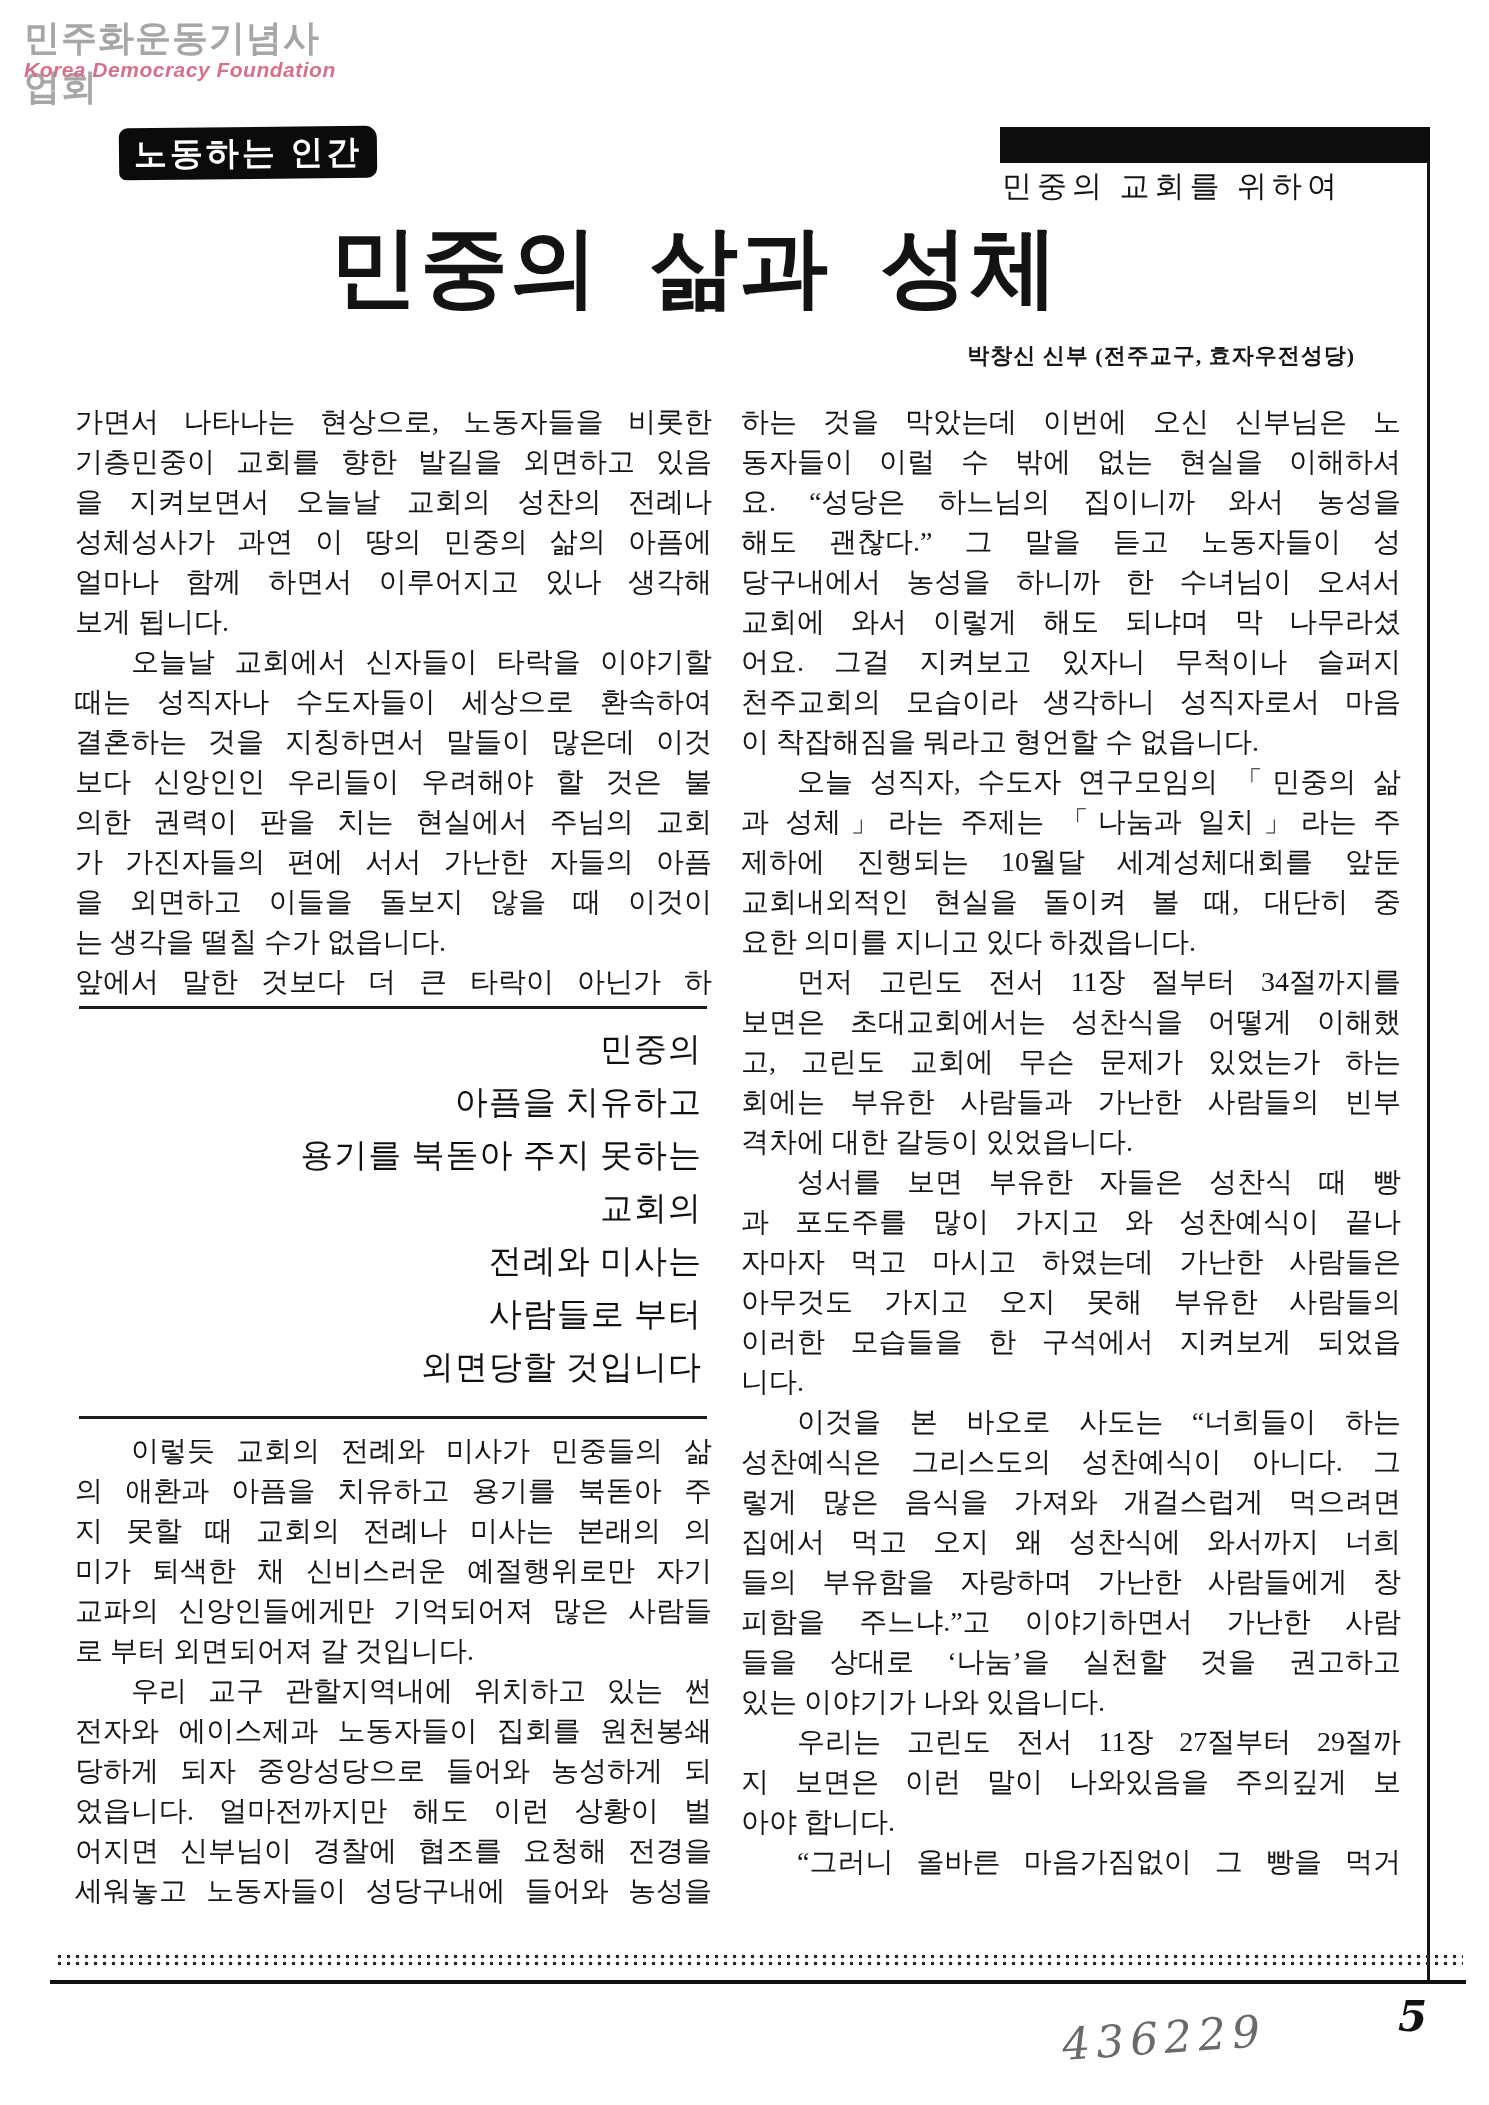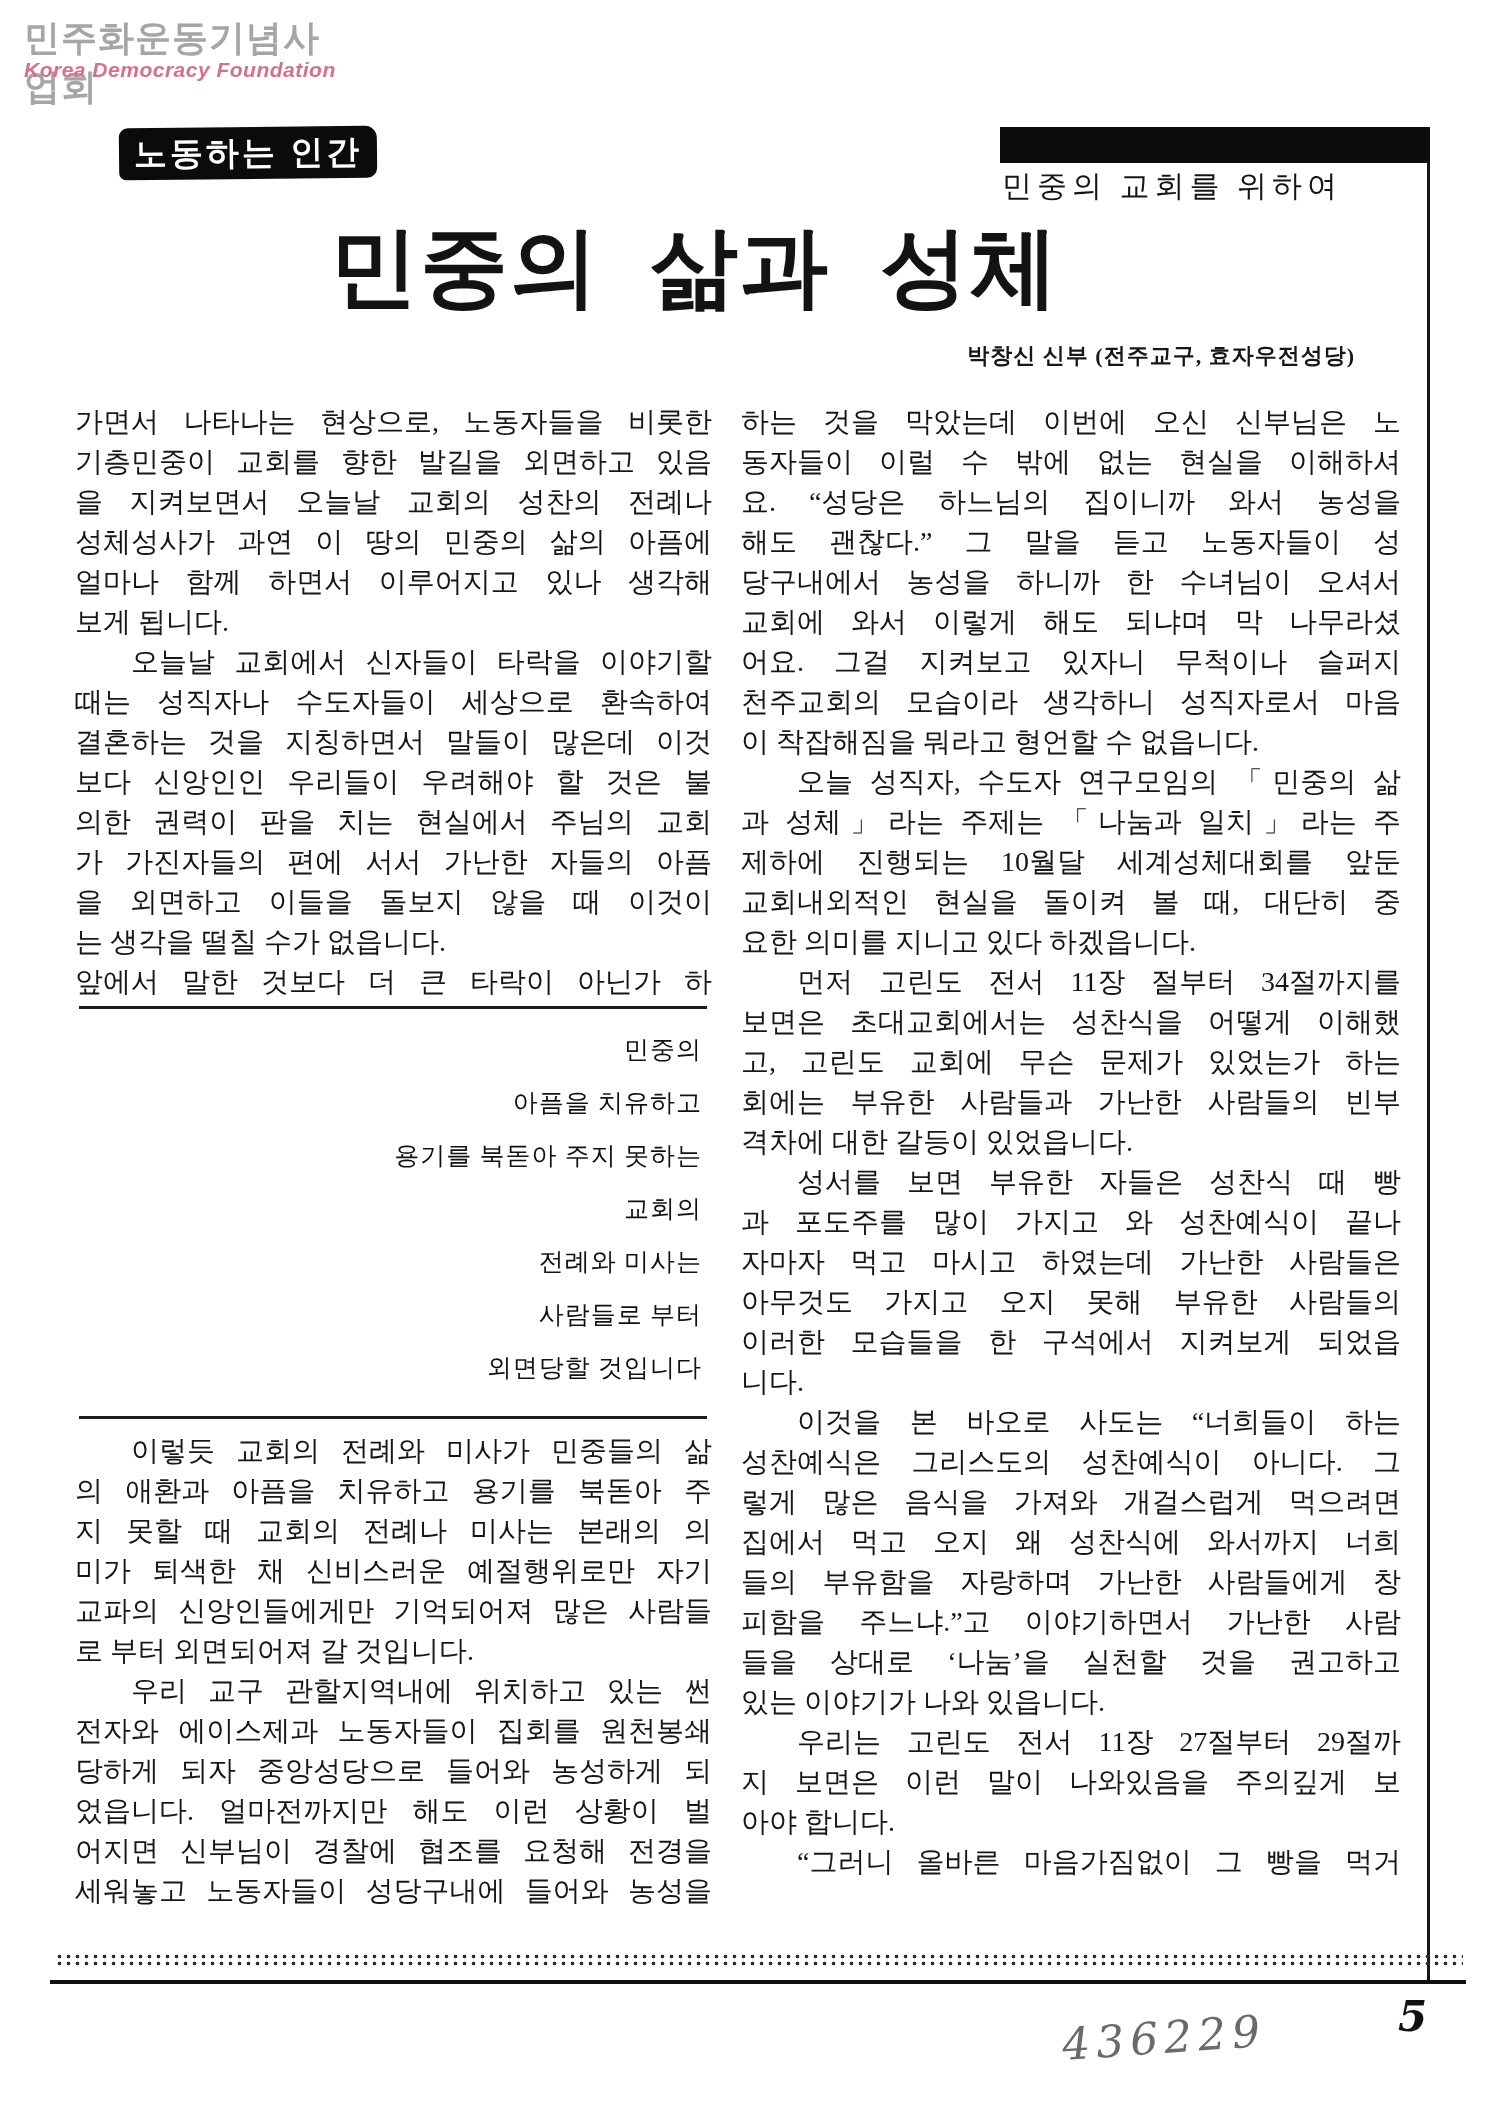--- a/index.html
+++ b/index.html
@@ -28,21 +28,21 @@
           font-weight:bold;color:#161616;letter-spacing:1px;}
   
   .col-left{position:absolute;left:75px;top:402px;width:637px;}
   .col-right{position:absolute;left:741px;top:402px;width:660px;}
   .bline{line-height:40px;font-size:28px;color:#161616;text-align:justify;text-align-last:justify;
          white-space:normal;}
   .bline.last{text-align-last:left;}
   .bline.indent{text-indent:56px;}
   .hrule{height:3px;background:#1c1c1c;margin:4px 0 0 4px;width:628px;}
   .quote{margin:14px 10px 0 0;}
-  .qline{line-height:53px;font-size:25px;color:#101010;text-align:right;letter-spacing:1px;}
+  .qline{line-height:53px;font-size:33px;color:#101010;text-align:right;letter-spacing:1px;}
   .pbot{margin-top:12px;}
   .rule2{margin-top:22px;}
   
   .wavy{position:absolute;left:55px;top:1953px;width:1408px;height:14px;
         background-image:radial-gradient(circle,#2b2b2b 1.7px,transparent 2.1px);
         background-size:9px 7px;}
   .bottom-rule{position:absolute;left:50px;top:1980px;width:1416px;height:4px;background:#101010;}
   .handnum{position:absolute;left:1062px;top:2012px;font-size:44px;color:#6a6a6a;
            font-style:italic;letter-spacing:6px;transform:rotate(-4deg);
            font-family:"DejaVu Serif", serif;}

